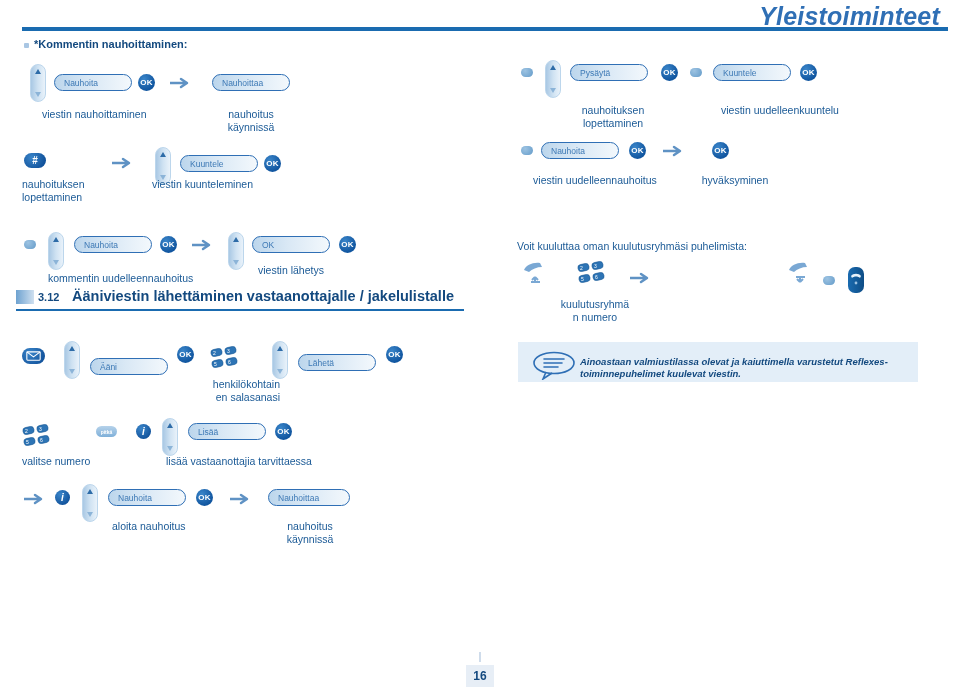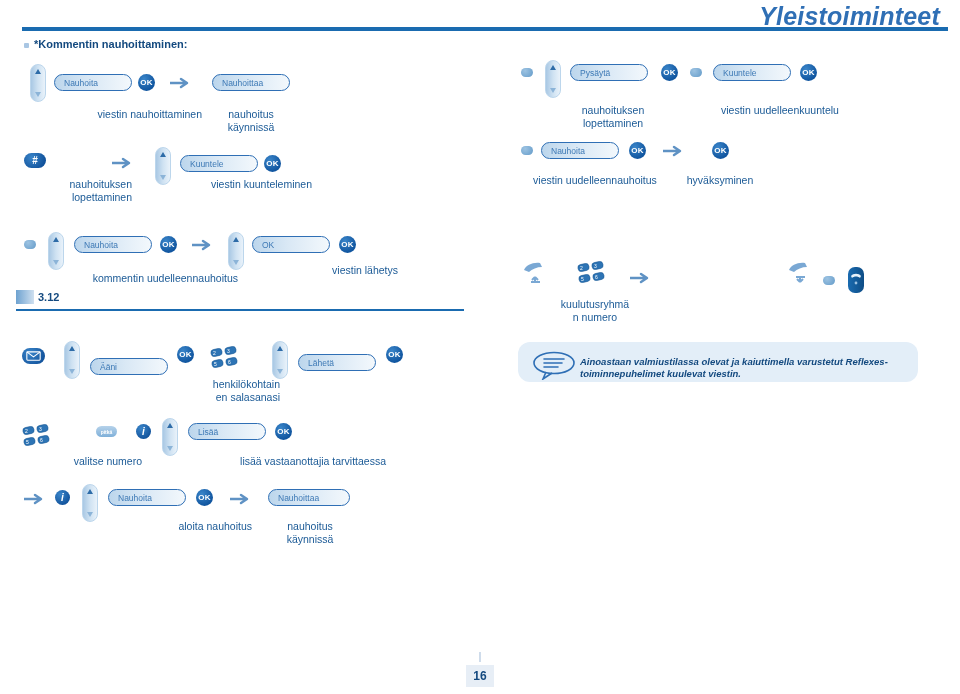--- a/index.html
+++ b/index.html
@@ -18,21 +18,21 @@
   }
   .header-rule{
     position:absolute;left:22px;top:27px;width:926px;height:4px;background:#1a6bb0;
   }
 
   
   .caption{
     position:absolute;font-size:10.5px;color:#1b5a96;line-height:13px;
     font-weight:500;text-align:center;
   }
-  .caption.left{text-align:right;}
+  .caption.left{text-align:left;}
   .bullet-head{
     position:absolute;font-size:11px;font-weight:bold;color:#13497f;
   }
   .bullet-dot{
     position:absolute;width:5px;height:5px;background:#a9c6e3;border-radius:1px;
   }
 
   
   .sect{position:absolute;height:26px;}
   .sect .tab{
@@ -145,21 +145,21 @@
   
   .greybox{
     position:absolute;background:#b9cde2;color:#13497f;
     font-size:9px;font-weight:bold;line-height:12px;text-align:center;
     display:flex;align-items:center;justify-content:center;padding:4px;
     box-sizing:border-box;
   }
 
   
   .note{
-    position:absolute;background:#e3eef8;border-radius:12px;
+    position:absolute;background:#e3eef8;border-radius:0;
   }
   .note .txt{
     position:absolute;left:62px;top:14px;right:10px;
     font-size:9.5px;font-style:italic;font-weight:bold;color:#13497f;line-height:12px;
   }
 
   
   .pagenum{
     position:absolute;left:466px;top:665px;width:28px;height:22px;
     background:#e7eef6;color:#13497f;font-size:12px;font-weight:bold;
@@ -233,22 +233,23 @@
   <div class="softoval pale" style="left:521px;top:146px;"></div>
   <div class="pill" style="left:541px;top:142px;width:78px;">
     <span>Nauhoita</span>
   </div>
   <div class="okkey" style="left:629px;top:142px;">OK</div>
   <svg class="arrow" style="left:663px;top:145px;" viewBox="0 0 22 12">
     <path d="M0 6 H14 M11 2 L17 6 L11 10" stroke="#5f92c4" stroke-width="2.4" fill="none" stroke-linecap="round" stroke-linejoin="round"></path>
   </svg>
   <div class="okkey" style="left:712px;top:142px;">OK</div>
   <div class="caption" style="left:515px;top:174px;width:160px;">viestin uudelleennauhoitus</div>
-  <div class="caption" style="left:675px;top:174px;width:90px;">hyväksyminen</div>
-
+  <div class="caption" style="left:690px;top:174px;width:90px;">hyväksyminen</div>
+
+  <div class="caption left" style="left:517px;top:240px;width:360px;">Voit kuuluttaa oman kuulutusryhmäsi puhelimista:</div>
 
   <div class="softoval pale" style="left:24px;top:240px;"></div>
   <div class="navkey" style="left:48px;top:232px;">
     <i class="up"></i>
     <i class="dn"></i>
   </div>
   <div class="pill" style="left:74px;top:236px;width:78px;">
     <span>Nauhoita</span>
   </div>
   <div class="okkey" style="left:160px;top:236px;">OK</div>
@@ -262,20 +263,21 @@
   <div class="pill" style="left:252px;top:236px;width:78px;">
     <span>OK</span>
   </div>
   <div class="okkey" style="left:339px;top:236px;">OK</div>
   <div class="caption left" style="left:48px;top:272px;width:190px;">kommentin uudelleennauhoitus</div>
   <div class="caption left" style="left:258px;top:264px;width:140px;">viestin lähetys</div>
 
   <div class="sect" style="left:16px;top:288px;width:448px;">
     <div class="tab"></div>
     <div class="num">3.12</div>
+    <div class="title">Ääniviestin lähettäminen vastaanottajalle / jakelulistalle</div>
     <div class="rule" style="left:0;width:448px;"></div>
   </div>
 
   <svg class="handset" style="left:520px;top:258px;" viewBox="0 0 30 30">
     <path d="M4 12 C6 7 13 4 20 5 L22 9 C17 9 12 11 9 14 Z" fill="#7aa8d4"></path>
     <path d="M15 19 v5 M11 24 h9 M15 19 l-3 3 M15 19 l3 3" stroke="#7aa8d4" stroke-width="2" fill="none"></path>
   </svg>
   <svg class="keypad" style="left:577px;top:259px;" viewBox="0 0 32 27">
     <g fill="#2d74b5" stroke="#1a5a96" stroke-width=".6">
       <rect x="1" y="5" width="11" height="7" rx="3" transform="rotate(-12 6.5 8.5)"></rect>

